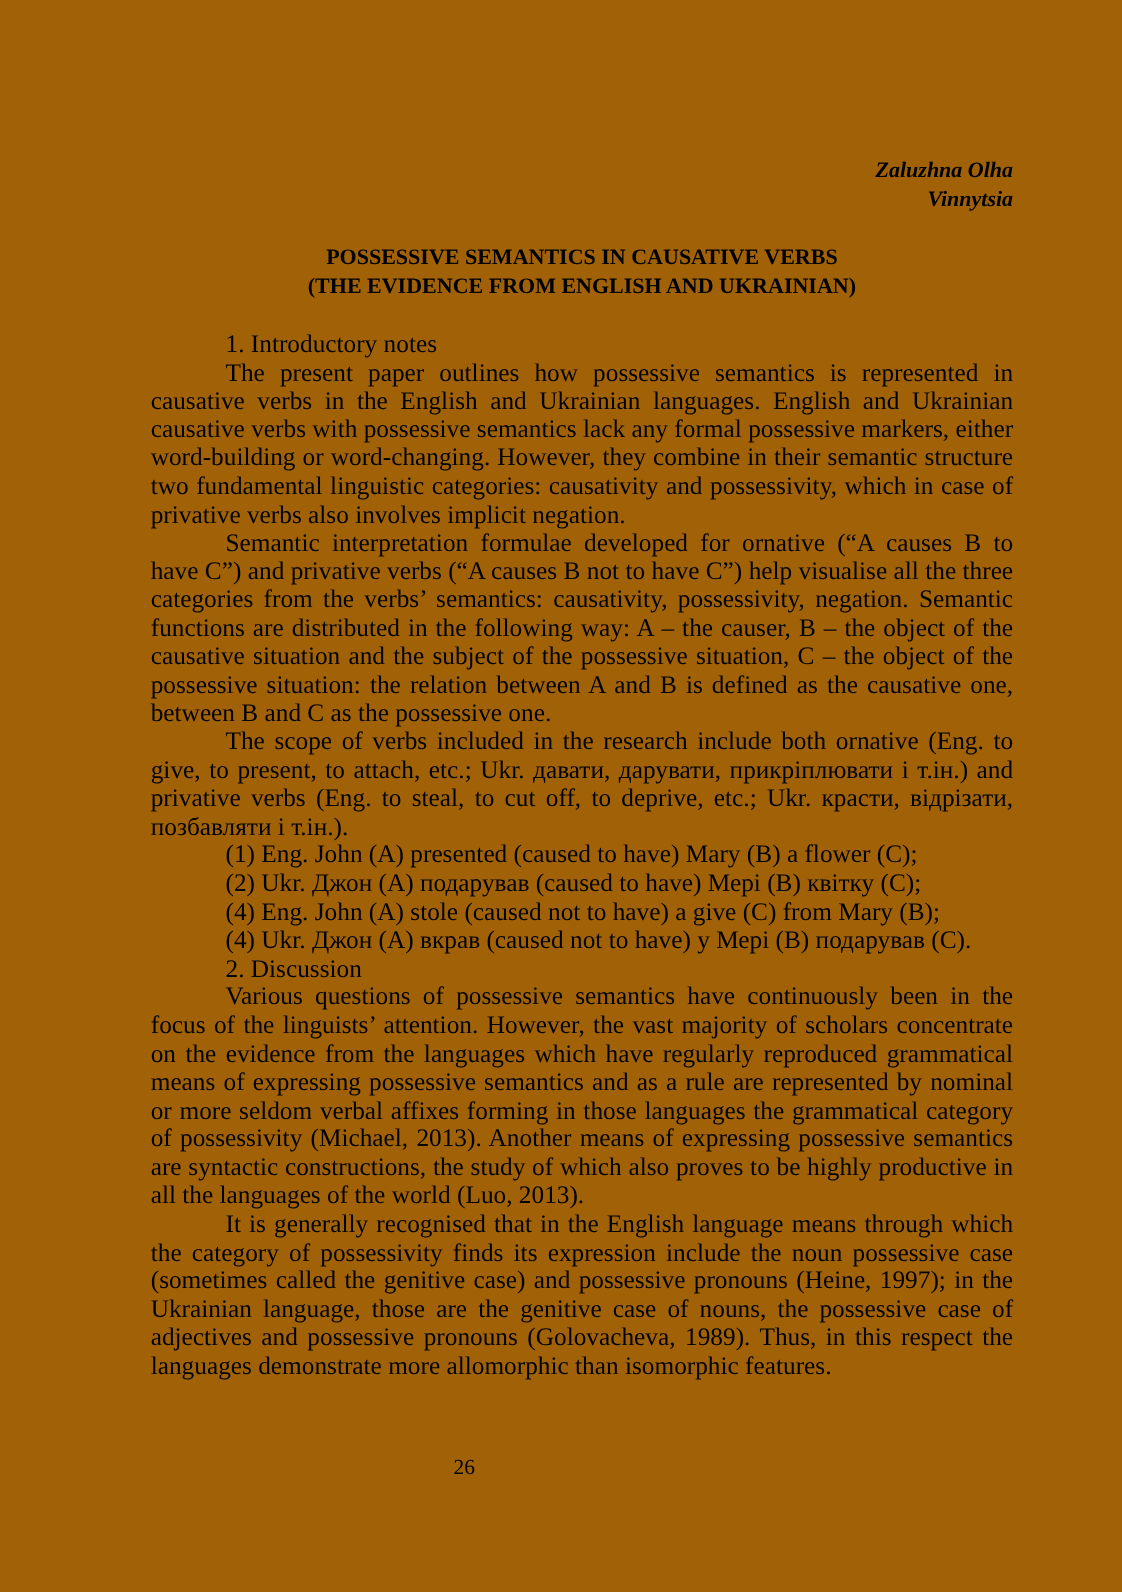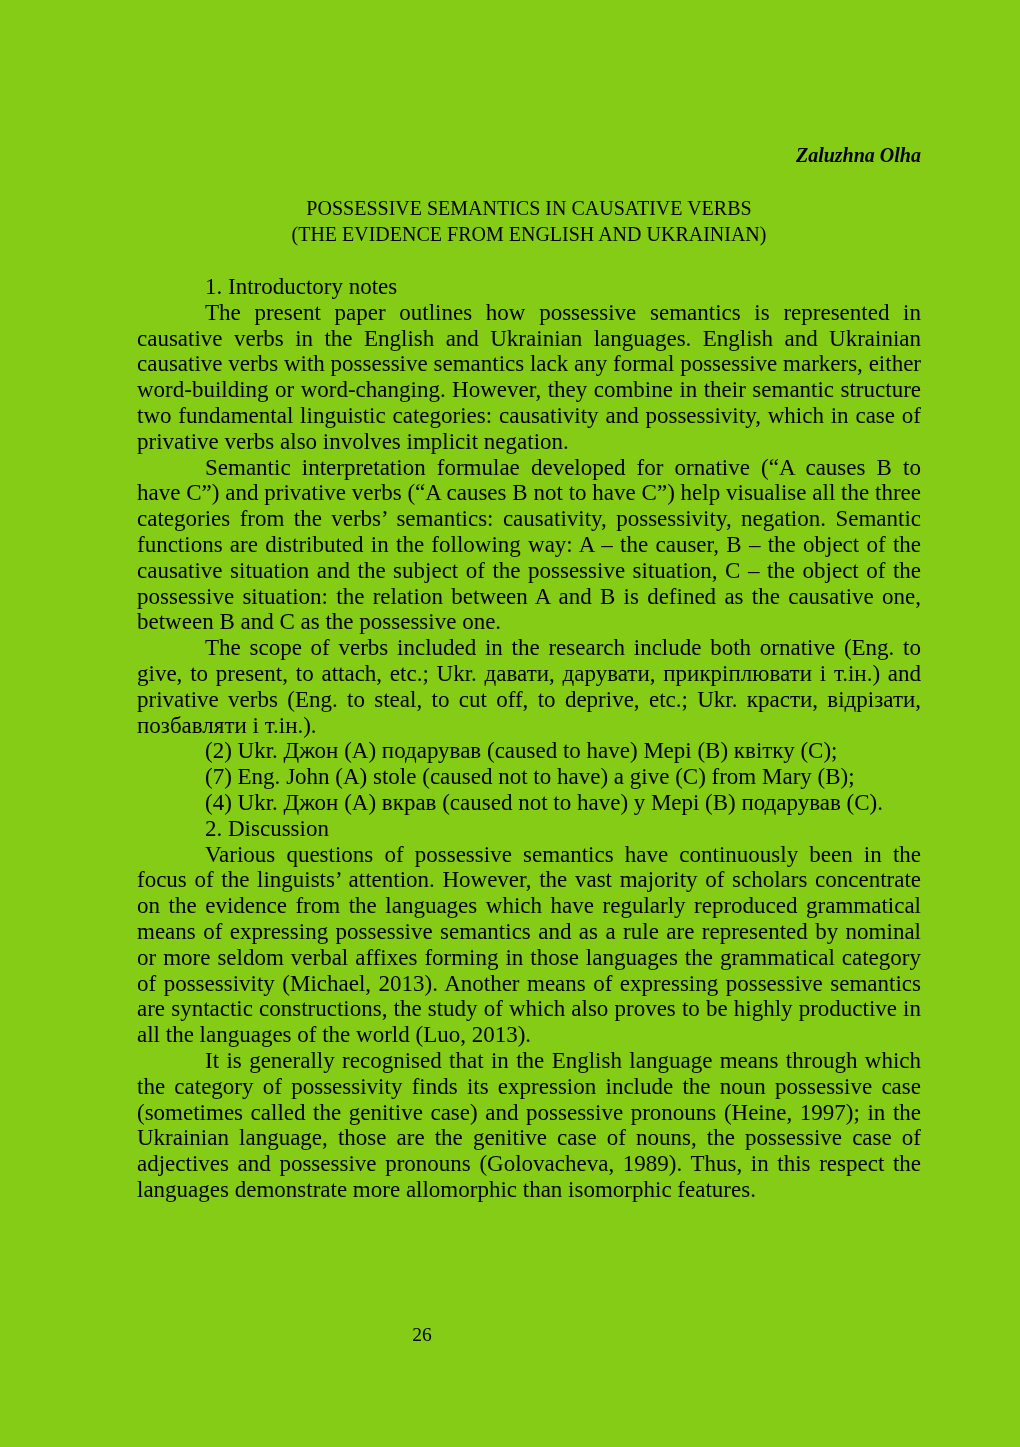--- a/index.html
+++ b/index.html
@@ -4,42 +4,42 @@
 <style>
   html, body {
     margin: 0;
     padding: 0;
     background: #ffffff;
   }
   .page {
     position: relative;
     width: 1020px;
     height: 1447px;
-    background: #84cc16;
+    background: #a16207;
     color: #000000;
     font-family: "Liberation Serif", "DejaVu Serif", serif;
     overflow: hidden;
   }
   .content {
     position: absolute;
     left: 137px;
     top: 142px;
     width: 784px;
   }
   .author-block {
     text-align: right;
     font-weight: bold;
     font-style: italic;
     font-size: 20px;
     line-height: 26px;
   }
   .title-block {
     margin-top: 27px;
     text-align: center;
-    font-weight: normal;
+    font-weight: bold;
     font-size: 20px;
     line-height: 26px;
   }
   .body-text {
     margin-top: 27px;
     font-size: 23px;
     line-height: 25.8px;
     text-align: justify;
   }
   .para {
@@ -59,34 +59,36 @@
   }
 </style>
 </head>
 <body>
 
 <div class="page">
   <div class="content">
 
     <div class="author-block">
       <div>Zaluzhna Olha</div>
+      <div>Vinnytsia</div>
     </div>
 
     <div class="title-block">
       <div>POSSESSIVE SEMANTICS IN CAUSATIVE VERBS</div>
       <div>(THE EVIDENCE FROM ENGLISH AND UKRAINIAN)</div>
     </div>
 
     <div class="body-text">
       <p class="para"><span>1. Introductory notes</span></p>
       <p class="para"><span>The present paper outlines how possessive semantics is represented in causative verbs in the English and Ukrainian languages. English and Ukrainian causative verbs with possessive semantics lack any formal possessive markers, either word-building or word-changing. However, they combine in their semantic structure two fundamental linguistic categories: causativity and possessivity, which in case of privative verbs also involves implicit negation.</span></p>
       <p class="para"><span>Semantic interpretation formulae developed for ornative (“A causes B to have C”) and privative verbs (“A causes B not to have C”) help visualise all the three categories from the verbs’ semantics: causativity, possessivity, negation. Semantic functions are distributed in the following way: A – the causer, B – the object of the causative situation and the subject of the possessive situation, C – the object of the possessive situation: the relation between A and B is defined as the causative one, between B and C as the possessive one.</span></p>
       <p class="para"><span>The scope of verbs included in the research include both ornative (Eng. </span><span class="it">to give</span><span>, </span><span class="it">to present</span><span>, </span><span class="it">to attach</span><span>, etc.; Ukr. </span><span class="it">давати</span><span>, </span><span class="it">дарувати</span><span>, </span><span class="it">прикріплювати</span><span> і т.ін.) and privative verbs (Eng. </span><span class="it">to steal</span><span>, </span><span class="it">to cut off</span><span>, </span><span class="it">to deprive</span><span>, etc.; Ukr. </span><span class="it">красти</span><span>, </span><span class="it">відрізати</span><span>, </span><span class="it">позбавляти</span><span> і т.ін.).</span></p>
+      <p class="para"><span>(1) Eng. </span><span class="it">John</span><span> (A) </span><span class="it">presented</span><span> (caused to have) </span><span class="it">Mary</span><span> (B) </span><span class="it">a flower</span><span> (C);</span></p>
       <p class="para"><span>(2) Ukr. </span><span class="it">Джон</span><span> (A) </span><span class="it">подарував</span><span> (caused to have) </span><span class="it">Мері</span><span> (B) </span><span class="it">квітку</span><span> (C);</span></p>
-      <p class="para"><span>(7) Eng. </span><span class="it">John</span><span> (A) </span><span class="it">stole</span><span> (caused not to have) </span><span class="it">a give</span><span> (C) from Mary (B);</span></p>
+      <p class="para"><span>(4) Eng. </span><span class="it">John</span><span> (A) </span><span class="it">stole</span><span> (caused not to have) </span><span class="it">a give</span><span> (C) from Mary (B);</span></p>
       <p class="para"><span>(4) Ukr. </span><span class="it">Джон</span><span> (A) </span><span class="it">вкрав</span><span> (caused not to have) </span><span class="it">у Мері</span><span> (B) </span><span class="it">подарував</span><span> (C).</span></p>
       <p class="para"><span>2. Discussion</span></p>
       <p class="para"><span>Various questions of possessive semantics have continuously been in the focus of the linguists’ attention. However, the vast majority of scholars concentrate on the evidence from the languages which have regularly reproduced grammatical means of expressing possessive semantics and as a rule are represented by nominal or more seldom verbal affixes forming in those languages the grammatical category of possessivity (Michael, 2013). Another means of expressing possessive semantics are syntactic constructions, the study of which also proves to be highly productive in all the languages of the world (Luo, 2013).</span></p>
       <p class="para"><span>It is generally recognised that in the English language means through which the category of possessivity finds its expression include the noun possessive case (sometimes called the genitive case) and possessive pronouns (Heine, 1997); in the Ukrainian language, those are the genitive case of nouns, the possessive case of adjectives and possessive pronouns (Golovacheva, 1989). Thus, in this respect the languages demonstrate more allomorphic than isomorphic features.</span></p>
     </div>
 
   </div>
 
   <div class="page-number">26</div>
 </div>

